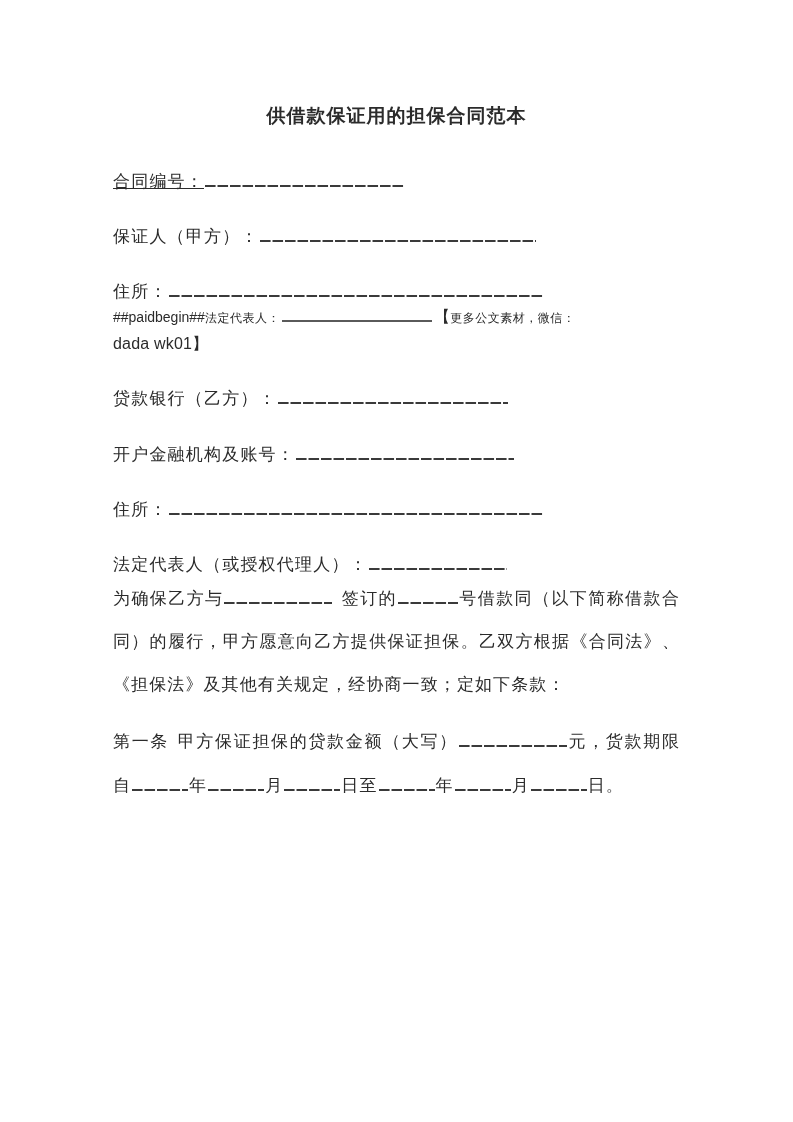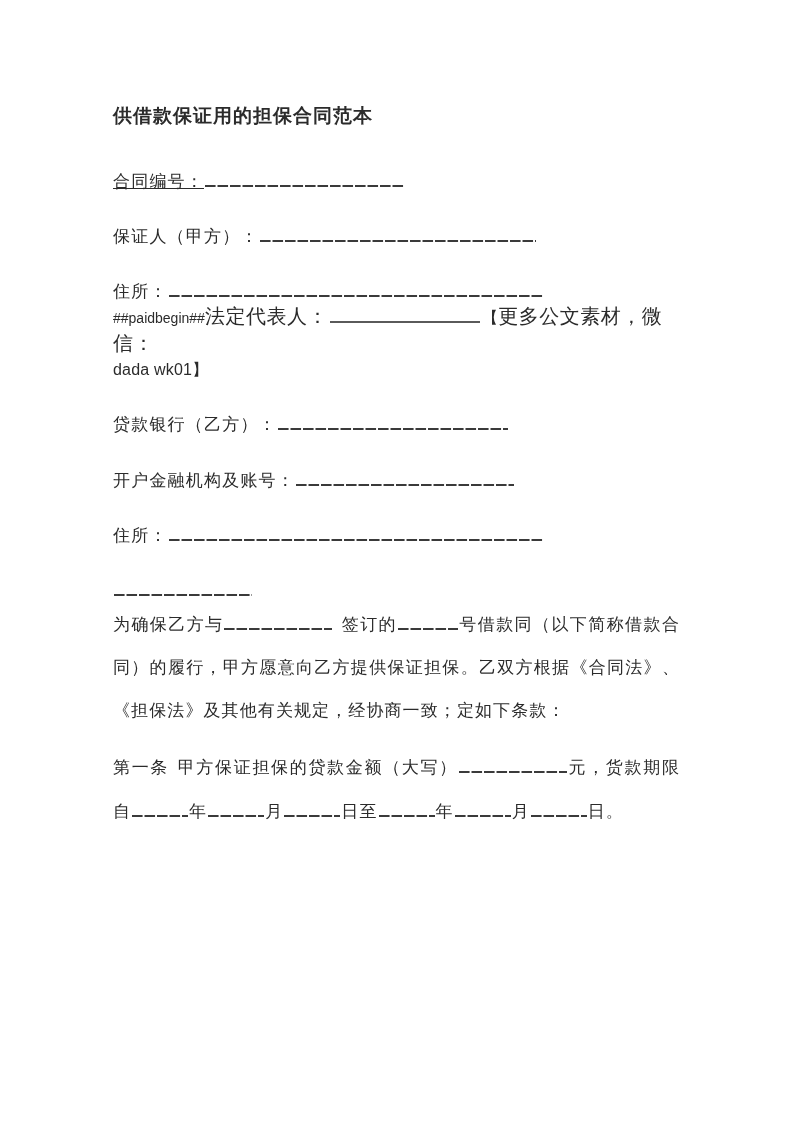--- a/index.html
+++ b/index.html
@@ -28,20 +28,21 @@
     position: absolute;
     left: 113px;
     top: 0;
     width: 567px;
   }
 
   .doc-title {
     font-family: "DejaVu Serif", "Liberation Serif", serif;
     font-size: 19px;
     line-height: 30px;
+    text-align: center;
     letter-spacing: 1px;
     color: #2b2b2b;
     margin: 0;
     padding-top: 100px;
     white-space: nowrap;
   }
 
   
   .field-row {
     font-size: 17px;
@@ -77,21 +78,21 @@
     color: #2b2b2b;
     margin: 0;
   }
   .marker-code {
     font-family: "Liberation Sans", "DejaVu Sans", sans-serif;
     font-size: 14px;
     letter-spacing: 0;
   }
   .marker-serif {
     font-family: "DejaVu Serif", "Liberation Serif", serif;
-    font-size: 20px;
+    font-size: 12px;
     letter-spacing: 0.5px;
   }
   .marker-bracket {
     font-family: "DejaVu Serif", "Liberation Serif", serif;
     font-size: 16px;
   }
   .marker-inline-blank {
     display: inline-block;
     height: 13px;
     width: 150px;
@@ -141,21 +142,21 @@
       </div>
 
     <div class="marker-row">
       <span class="marker-code">##paidbegin##</span><span class="marker-serif">法定代表人：</span><span class="marker-inline-blank"></span><span class="marker-bracket">【</span><span class="marker-serif">更多公文素材，微信：</span><br><span class="marker-line2">dada wk01</span><span class="marker-bracket">】</span>
     </div>
 
     <div id="fields-bottom">
         <div class="field-row" style="margin-top: 29px;"><span class="field-label">贷款银行（乙方）：</span><span class="blank-ruled" style="width: 230px;"></span></div>
         <div class="field-row" style="margin-top: 30px;"><span class="field-label">开户金融机构及账号：</span><span class="blank-ruled" style="width: 218px;"></span></div>
         <div class="field-row" style="margin-top: 29px;"><span class="field-label">住所：</span><span class="blank-ruled" style="width: 375px;"></span></div>
-        <div class="field-row" style="margin-top: 29px;"><span class="blank-ruled" style="width: 138px;"></span></div>
+        <div class="field-row" style="margin-top: 29px;"><span class="field-label">法定代表人（或授权代理人）：</span><span class="blank-ruled" style="width: 138px;"></span></div>
       </div>
 
     <p class="para">
       <span>为确保乙方与</span><span class="blank-ruled" id="pre-b1" style="width: 108px;"></span><span class="gap"></span><span>签订的</span><span class="blank-ruled" id="pre-b2" style="width: 60px;"></span><span>号借款同（以下简称借款合同）的履行，甲方愿意向乙方提供保证担保。乙双方根据《合同法》、《担保法》及其他有关规定，经协商一致；定如下条款：</span>
     </p>
 
     <div id="clauses">
         <p class="para" style="margin-top: 14px;"><span class="clause-no">第一条</span><span class="gap"></span><span>甲方保证担保的贷款金额（大写）</span><span class="blank-ruled" style="width: 108px;"></span><span>元，货款期限自</span><span class="blank-ruled" style="width: 56px;"></span><span>年</span><span class="blank-ruled" style="width: 56px;"></span><span>月</span><span class="blank-ruled" style="width: 56px;"></span><span>日至</span><span class="blank-ruled" style="width: 56px;"></span><span>年</span><span class="blank-ruled" style="width: 56px;"></span><span>月</span><span class="blank-ruled" style="width: 56px;"></span><span>日。</span></p>
       </div>
 

